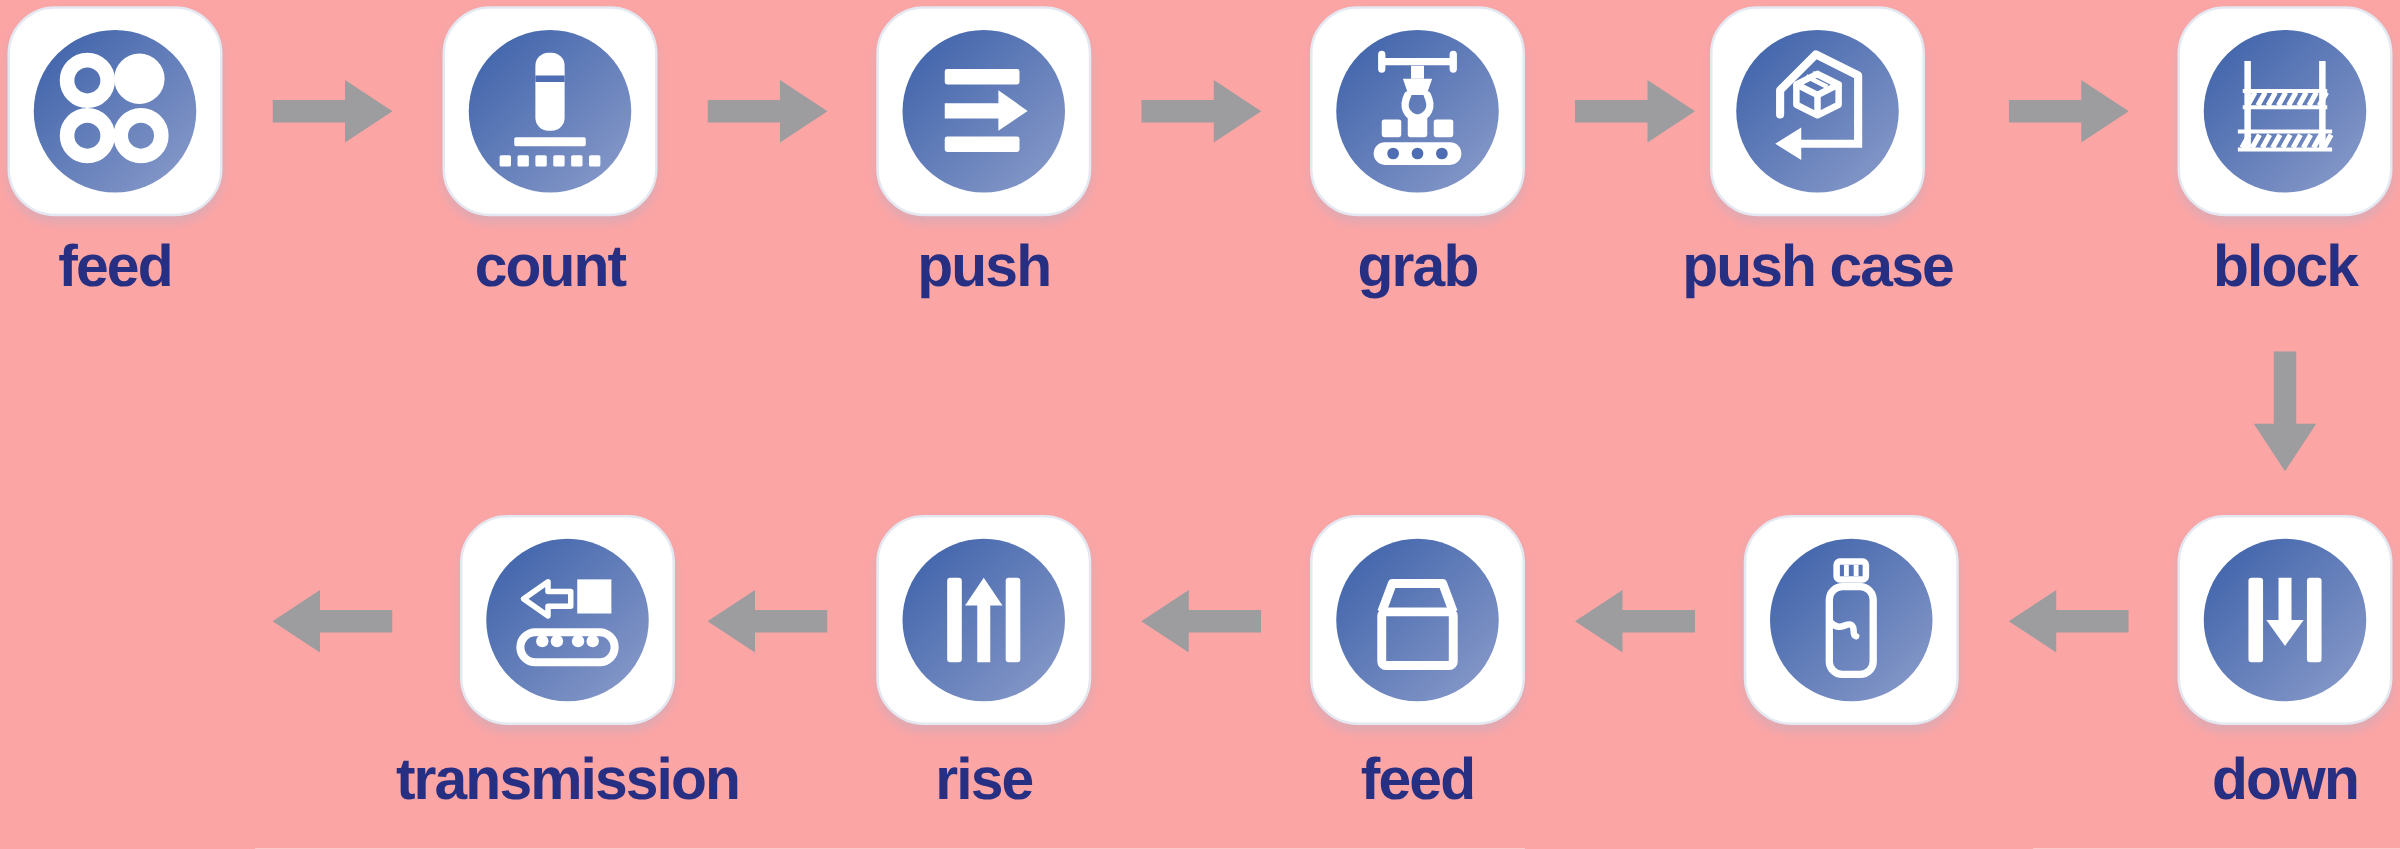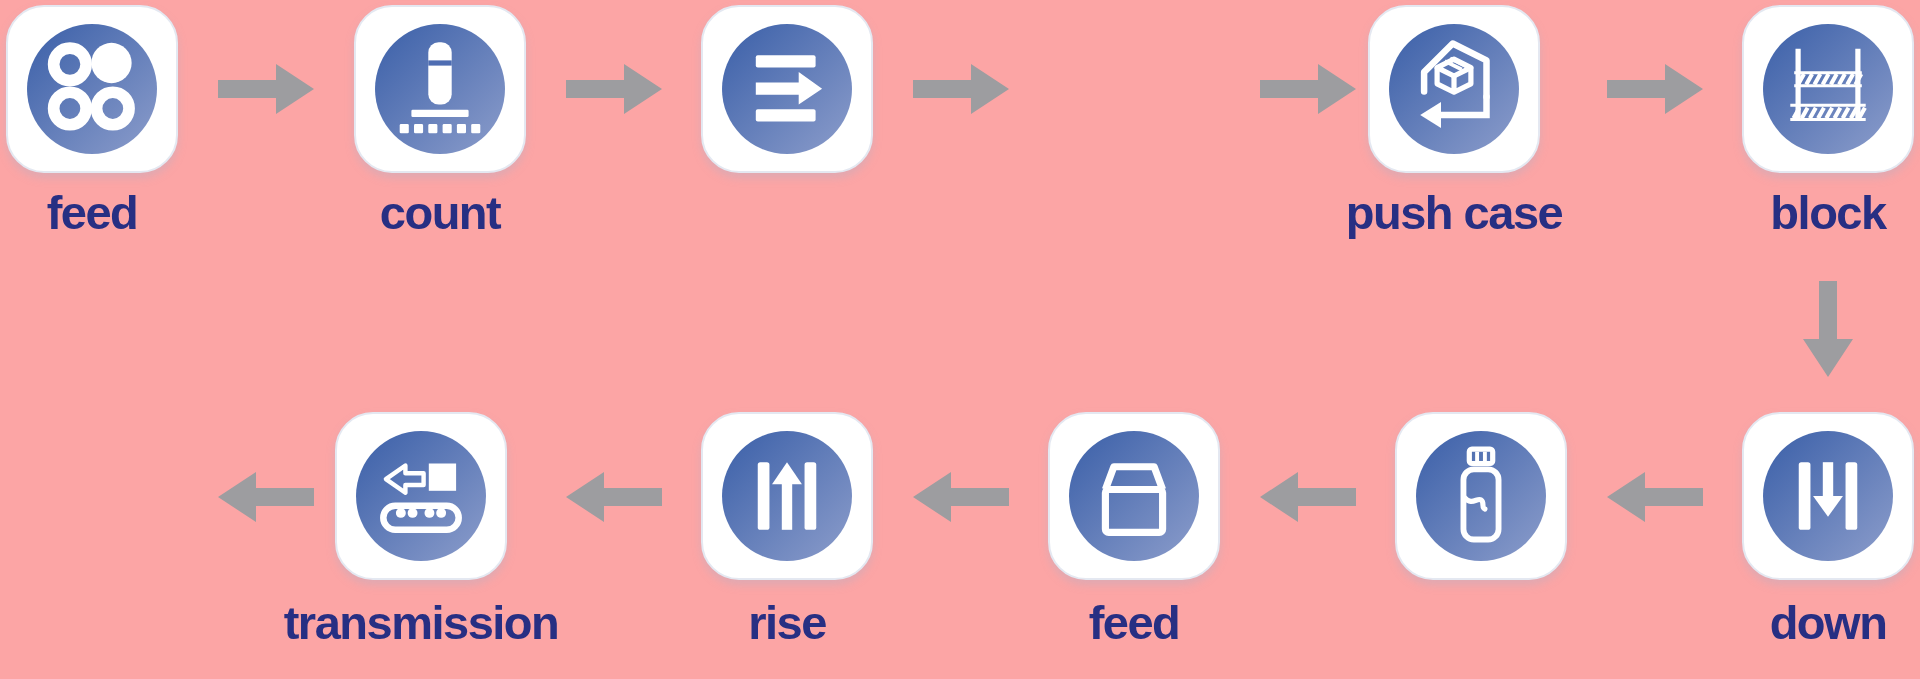--- a/index.html
+++ b/index.html
@@ -90,28 +90,49 @@
   <div class="step row1" style="left:701px;top:5px">
     <div class="tile">
       <div class="badge">
         <svg viewBox="0 0 100 100">
           <rect x="26" y="24" width="46" height="9.5" rx="1.5" fill="#fff"></rect>
           <polygon points="26,45 59,45 59,37 77,49.8 59,62 59,54.5 26,54.5" fill="#fff"></polygon>
           <rect x="26" y="65.5" width="46" height="9.5" rx="1.5" fill="#fff"></rect>
         </svg>
       </div>
     </div>
+    <div class="label">push</div>
   </div>
 
   <div class="arrow" style="left:913px;top:64px">
     <svg width="96" height="50" viewBox="0 0 96 50">
         <polygon class="arrow-shape" points="0,16 58,16 58,0 96,25 58,50 58,34 0,34"></polygon>
       </svg>
   </div>
 
+  <div class="step row1" style="left:1048px;top:5px">
+    <div class="tile">
+      <div class="badge">
+        <svg viewBox="0 0 100 100">
+          <path d="M28,15 V24 M28,19.5 H72 M72,15 V24" class="st" stroke-width="4.5" stroke-linecap="round"></path>
+          <rect x="46" y="22" width="8" height="8" fill="#fff"></rect>
+          <polygon points="41,30 59,30 55.5,40 44.5,40" fill="#fff"></polygon>
+          <path d="M44,40 c-4,8 0,13 5,14 M56,40 c4,8 0,13 -5,14" class="st" stroke-width="4.5" stroke-linecap="round"></path>
+          <rect x="28" y="55" width="12" height="11" rx="1.5" fill="#fff"></rect>
+          <rect x="44" y="53" width="12" height="13" rx="1.5" fill="#fff"></rect>
+          <rect x="60" y="55" width="12" height="11" rx="1.5" fill="#fff"></rect>
+          <rect x="23" y="69" width="54" height="14" rx="7" fill="#fff"></rect>
+          <circle cx="35" cy="76" r="3.6" class="inner-fill"></circle>
+          <circle cx="50" cy="76" r="3.6" class="inner-fill"></circle>
+          <circle cx="65" cy="76" r="3.6" class="inner-fill"></circle>
+        </svg>
+      </div>
+    </div>
+    <div class="label">grab</div>
+  </div>
 
   <div class="arrow" style="left:1260px;top:64px">
     <svg width="96" height="50" viewBox="0 0 96 50">
         <polygon class="arrow-shape" points="0,16 58,16 58,0 96,25 58,50 58,34 0,34"></polygon>
       </svg>
   </div>
 
   <div class="step row1" style="left:1368px;top:5px">
     <div class="tile">
       <div class="badge">
@@ -155,21 +176,21 @@
       </svg>
   </div>
 
 
   <div class="arrow" style="left:218px;top:472px">
     <svg width="96" height="50" viewBox="0 0 96 50">
         <polygon class="arrow-shape" points="96,16 38,16 38,0 0,25 38,50 38,34 96,34"></polygon>
       </svg>
   </div>
 
-  <div class="step row2" style="left:335px;top:412px">
+  <div class="step row2" style="left:368px;top:412px">
     <div class="tile">
       <div class="badge">
         <svg viewBox="0 0 100 100">
           <path d="M52,32.5 H38 V26.5 L23,37 L38,47.5 V41.5 H52 Z" class="st" stroke-width="3.4" stroke-linejoin="round"></path>
           <rect x="56" y="25" width="21" height="21" fill="#fff"></rect>
           <rect x="21" y="57.5" width="58" height="18.5" rx="9.2" class="st" stroke-width="5"></rect>
           <circle cx="34.5" cy="63" r="3.8" fill="#fff"></circle>
           <circle cx="43.5" cy="63" r="3.8" fill="#fff"></circle>
           <circle cx="56.5" cy="63" r="3.8" fill="#fff"></circle>
           <circle cx="65.5" cy="63" r="3.8" fill="#fff"></circle>

